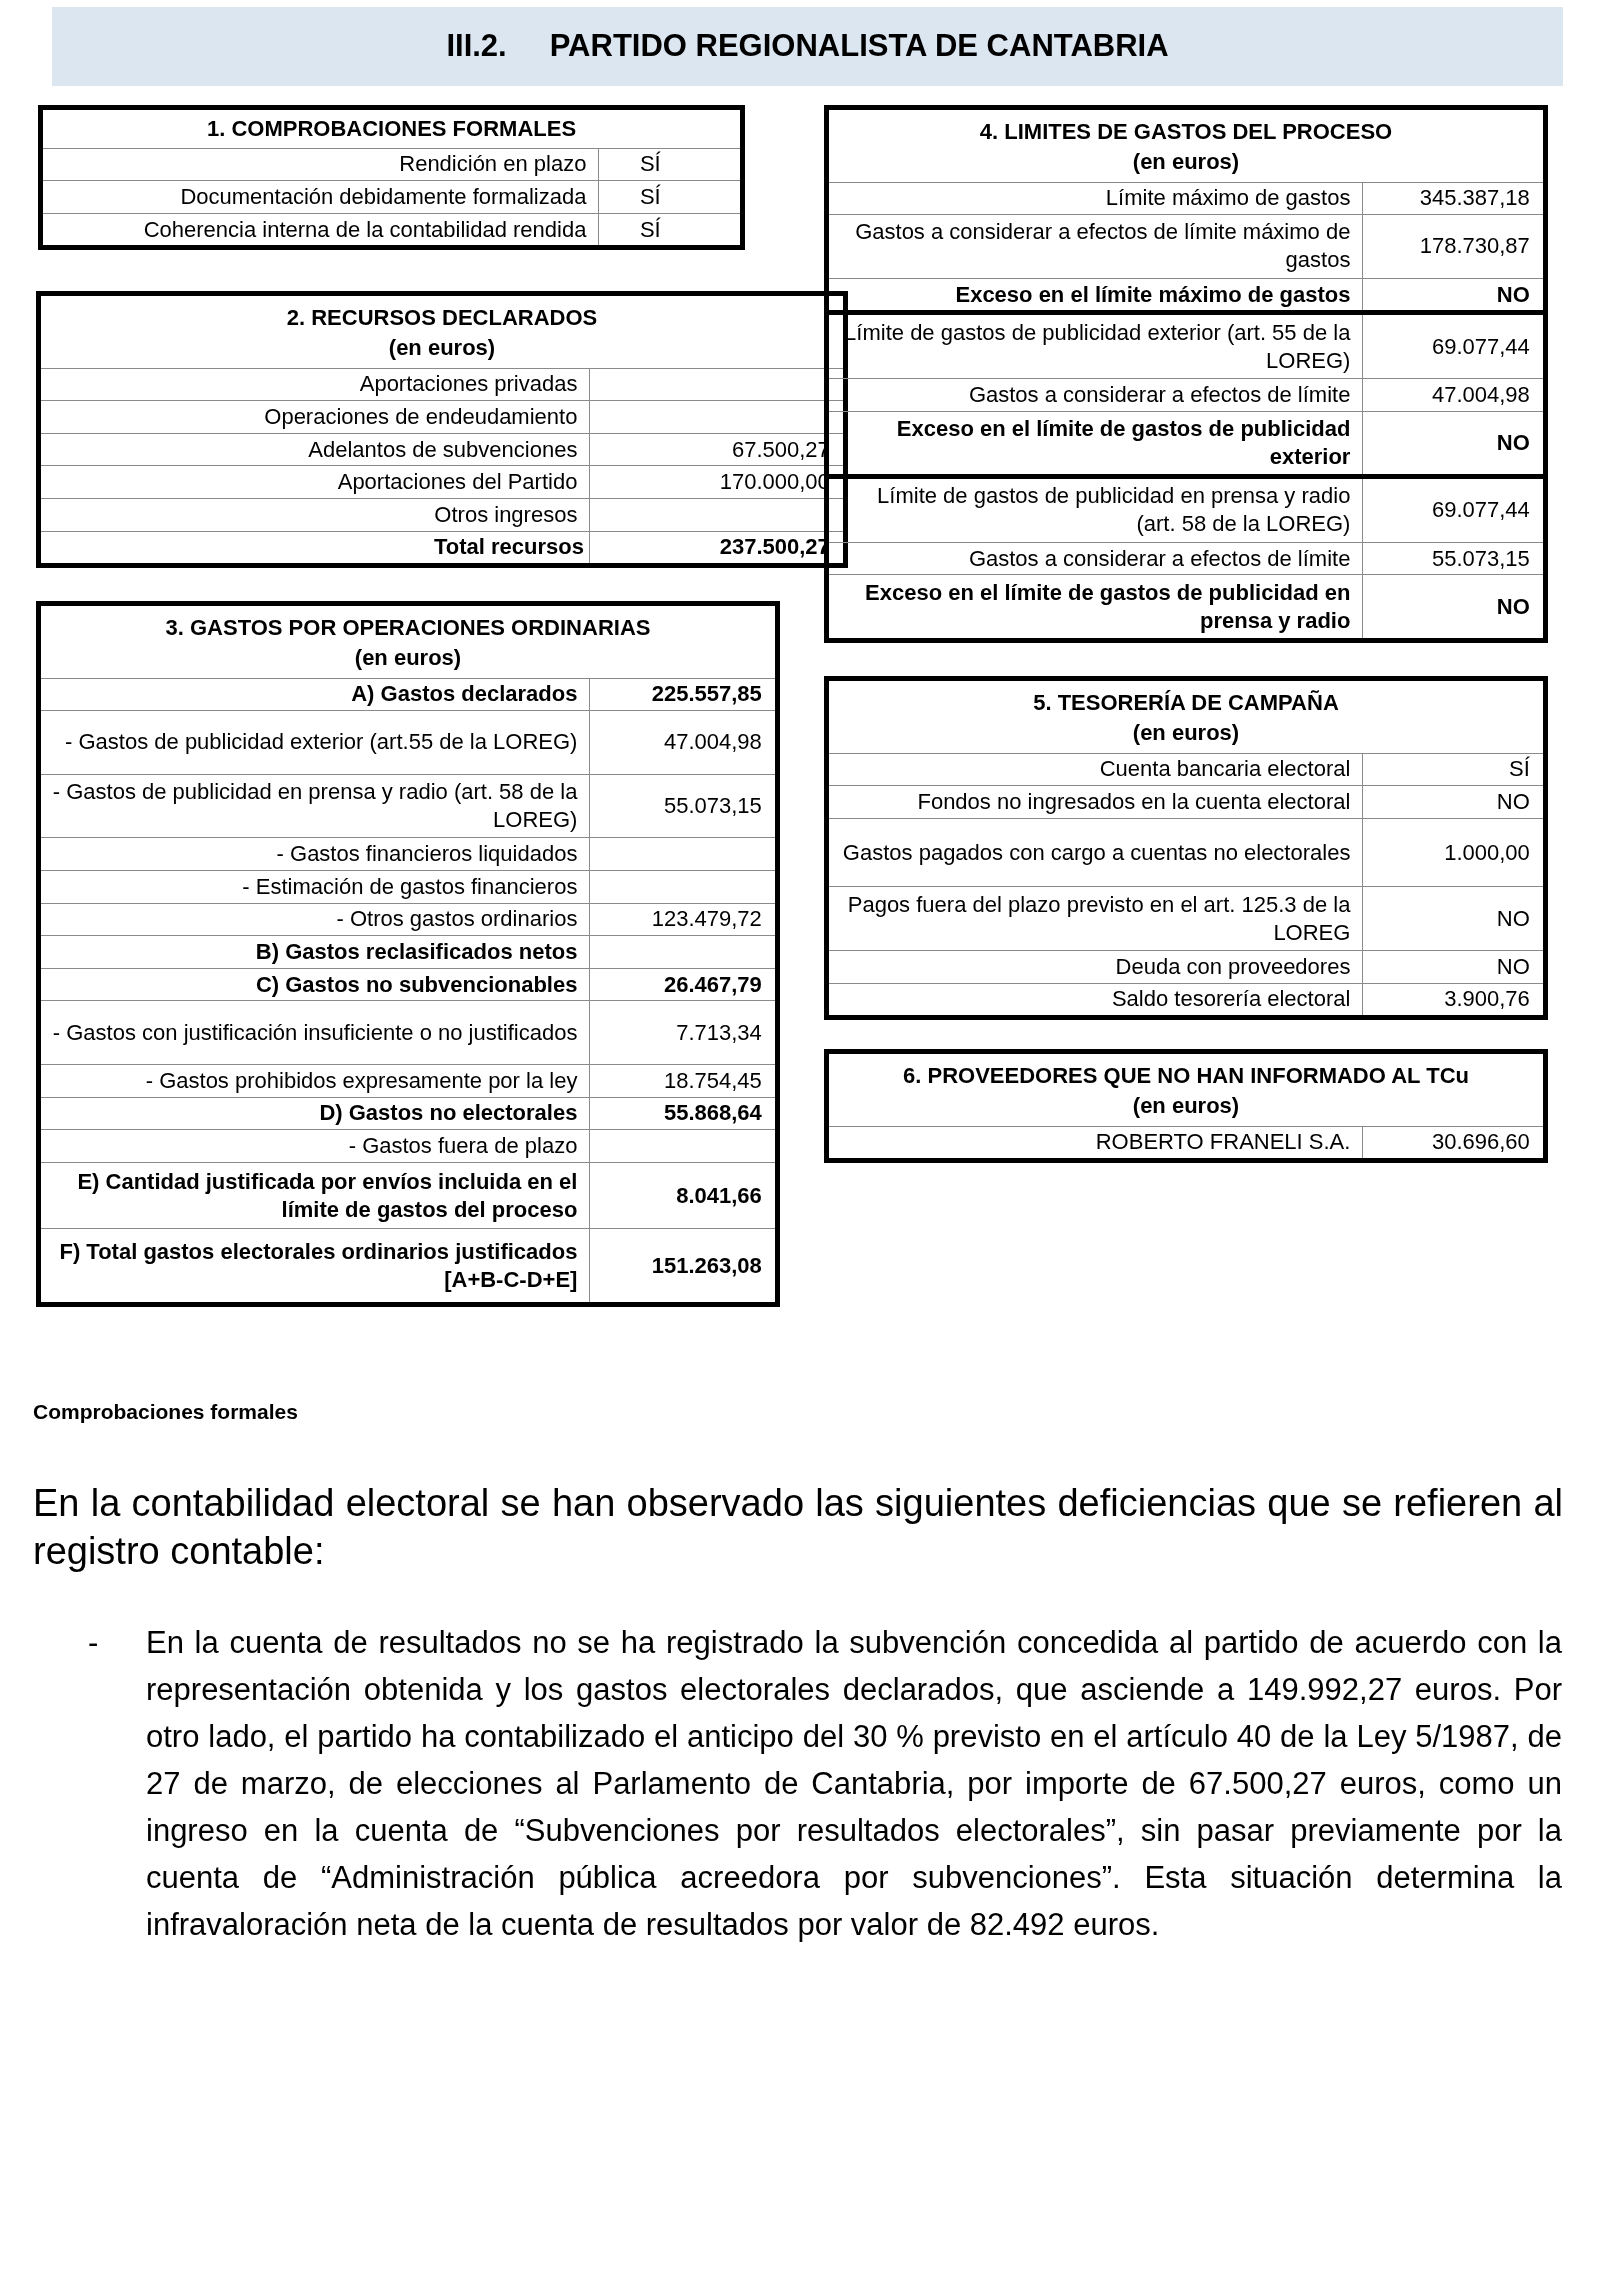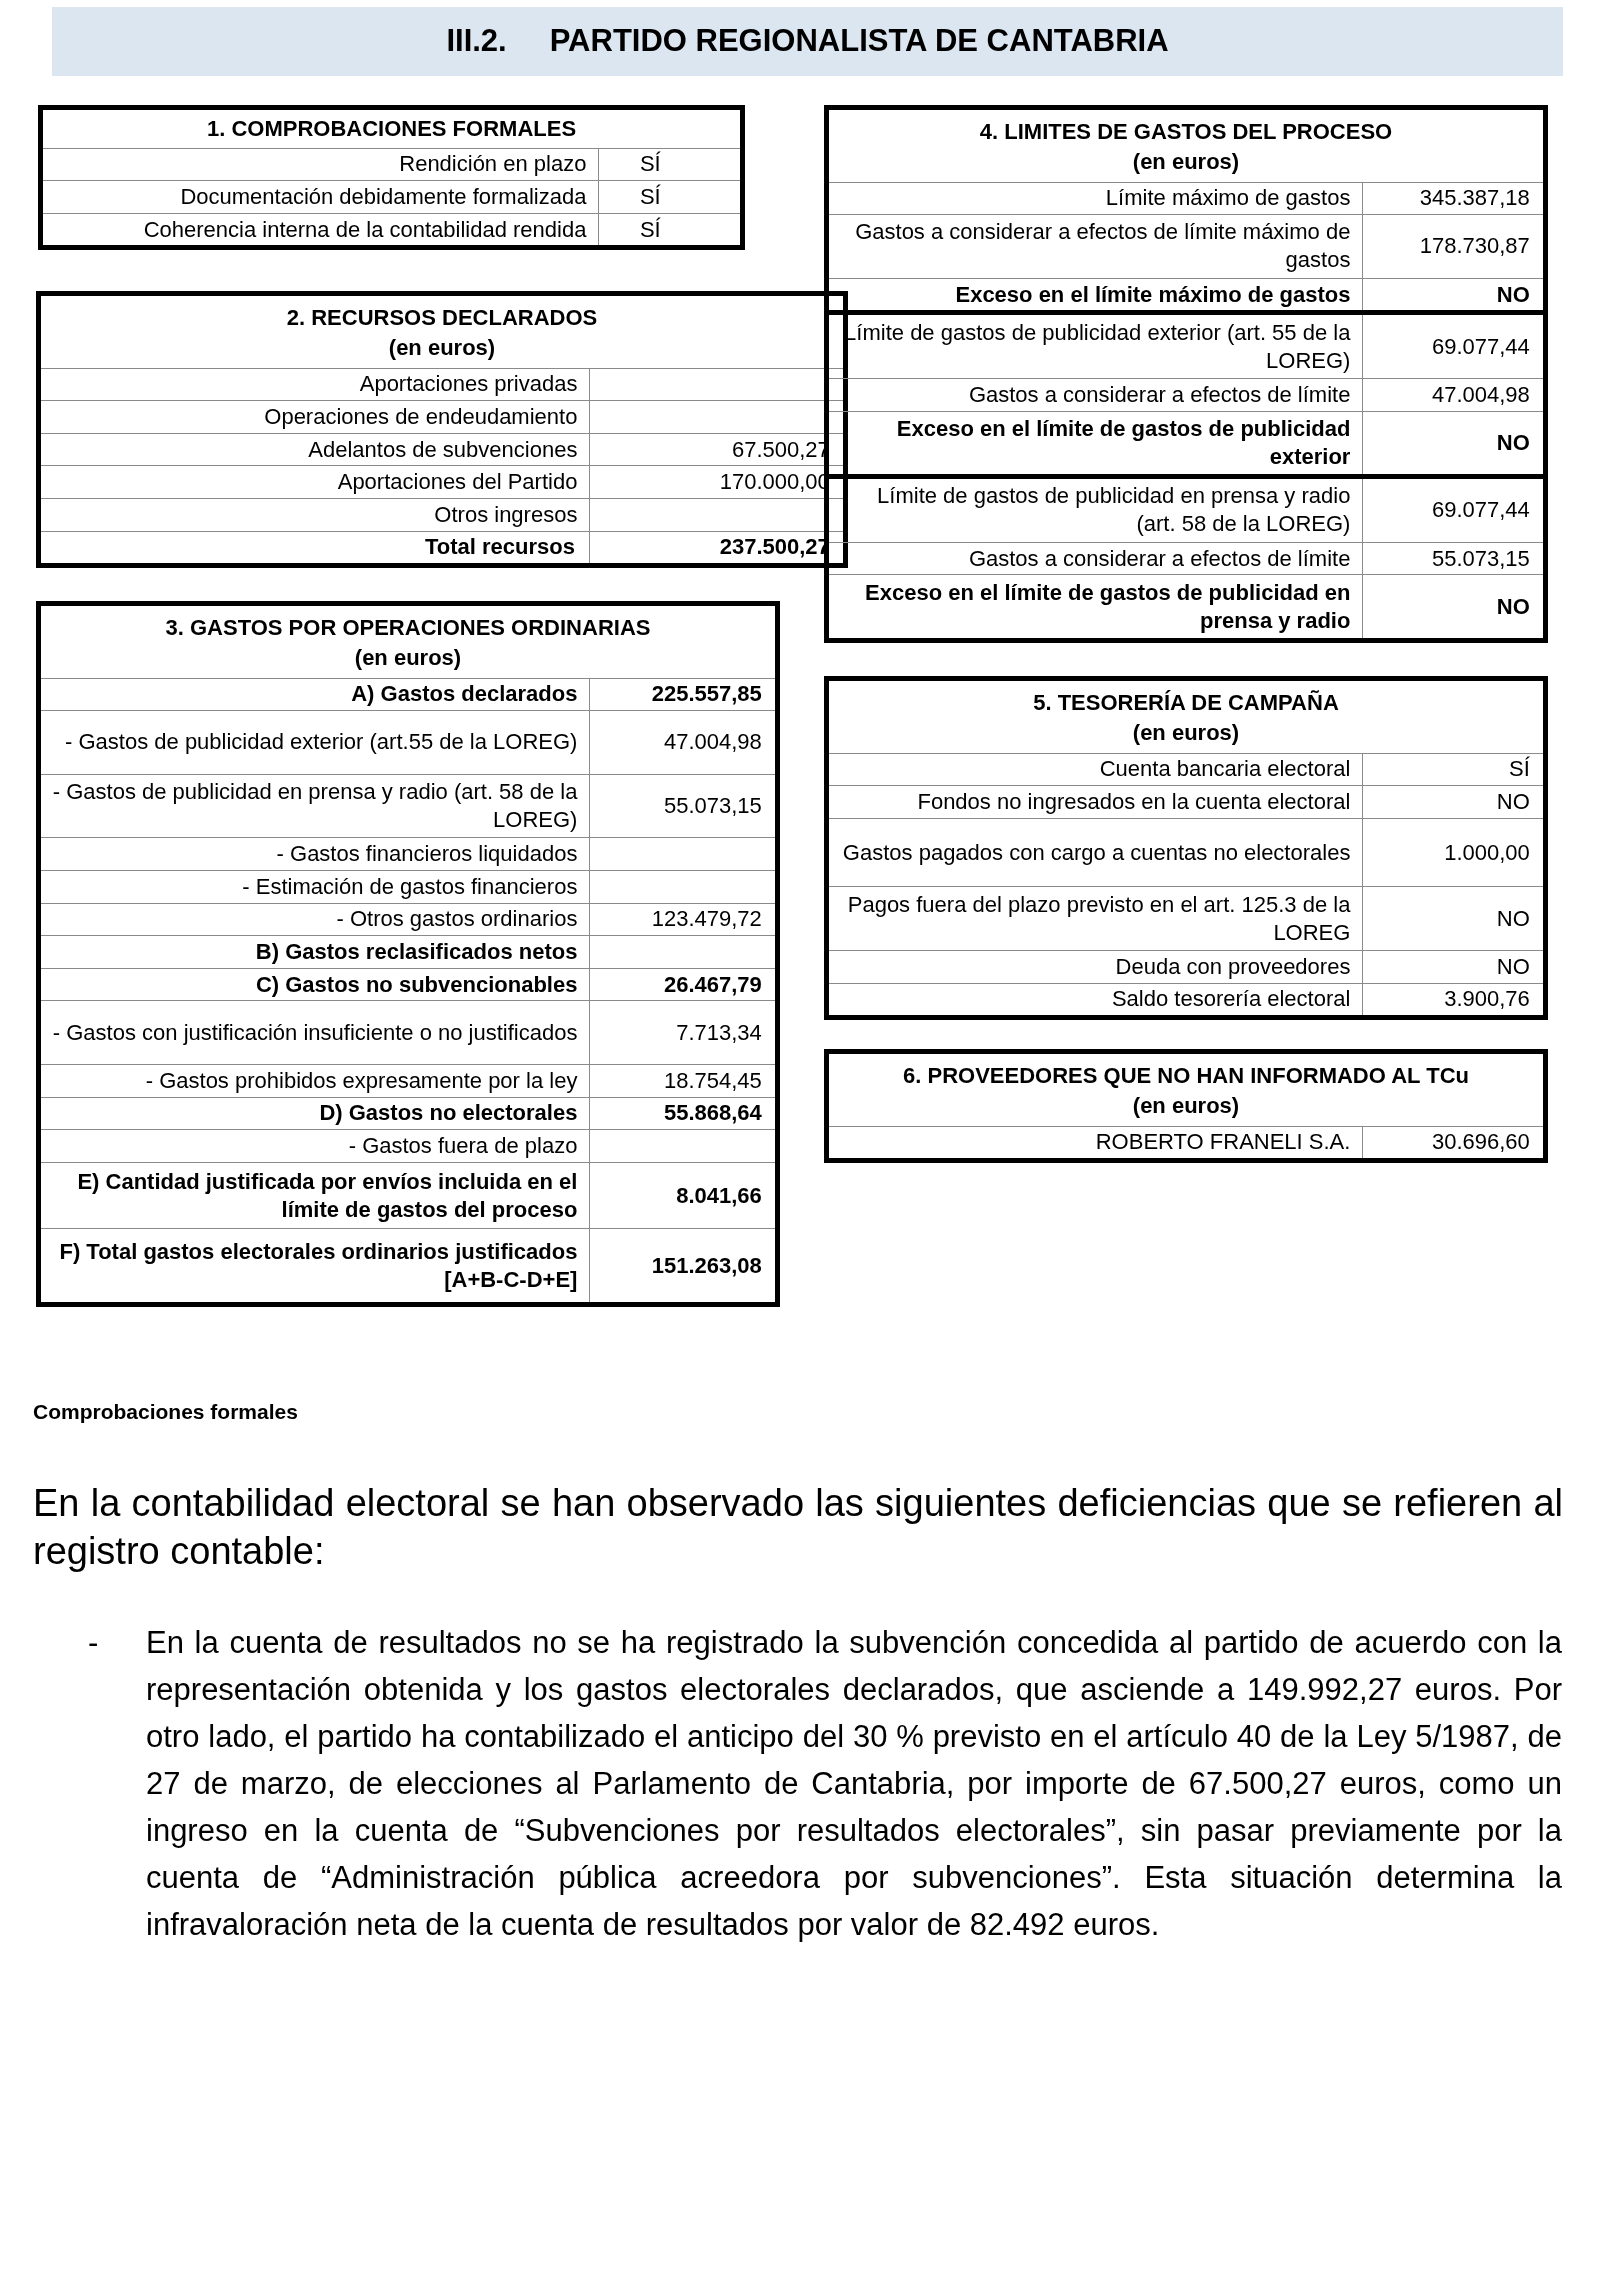--- a/index.html
+++ b/index.html
@@ -1,31 +1,31 @@
 <!DOCTYPE html>
 <html style="font-size:13.2px"><head>
 <meta charset="utf-8">
 <style>
   html, body { margin:0; padding:0; background:#ffffff; }
   body { width:1598px; height:2295px; position:relative; overflow:hidden;
          font-family:"Liberation Sans", sans-serif; color:#000; }
-  .title-band { position:absolute; left:52px; top:6.6px; width:1511px; height:69px;
+  .title-band { position:absolute; left:52px; top:6.6px; width:1511px; height:79px;
                 background:#DCE6F1; display:flex; align-items:center; justify-content:center;
                 font-weight:bold; font-size:31px; letter-spacing:0px; }
   .title-band .num { margin-right:43px; }
   table.box { position:absolute; border-collapse:collapse; border:5.8px solid #000;
               font-size:22px; line-height:28px; table-layout:fixed; }
   table.box td { border:1.7px solid #8a8a8a; padding:0.8px 11.6px; vertical-align:middle; }
   table.box td.lbl { text-align:right; padding-left:11.6px; }
   table.box td.val { text-align:right; padding-right:13.2px; }
   table.box td.val-c { text-align:center; padding-right:50px; }
   table.box tr.hdr td { text-align:center; font-weight:bold; padding:6.6px 8.3px 5px; line-height:30px; }
   table.box tr.b td { font-weight:bold; }
   table.box tr.sep td { border-top:5.8px solid #000; }
-  table.box tr.total td.lbl { text-align:right; padding-right:14px; }
+  table.box tr.total td.lbl { text-align:right; padding-right:5px; }
   .t1 { left:38px; top:105px; width:707px; }
   .t2 { left:36px; top:291px; width:812px; }
   .t3 { left:36px; top:601px; width:744px; }
   .t4 { left:824px; top:105px; width:724px; }
   .t5 { left:824px; top:676px; width:724px; }
   .t6 { left:824px; top:1049px; width:724px; }
   .row1 td { height:30px; }
   .row2 td { height:61px; }
   .section-heading { position:absolute; left:33px; top:1400px; font-size:21px; font-weight:bold; }
   .intro { position:absolute; left:33px; top:1479px; width:1530px; font-size:38px; line-height:48px; text-align:justify; }

